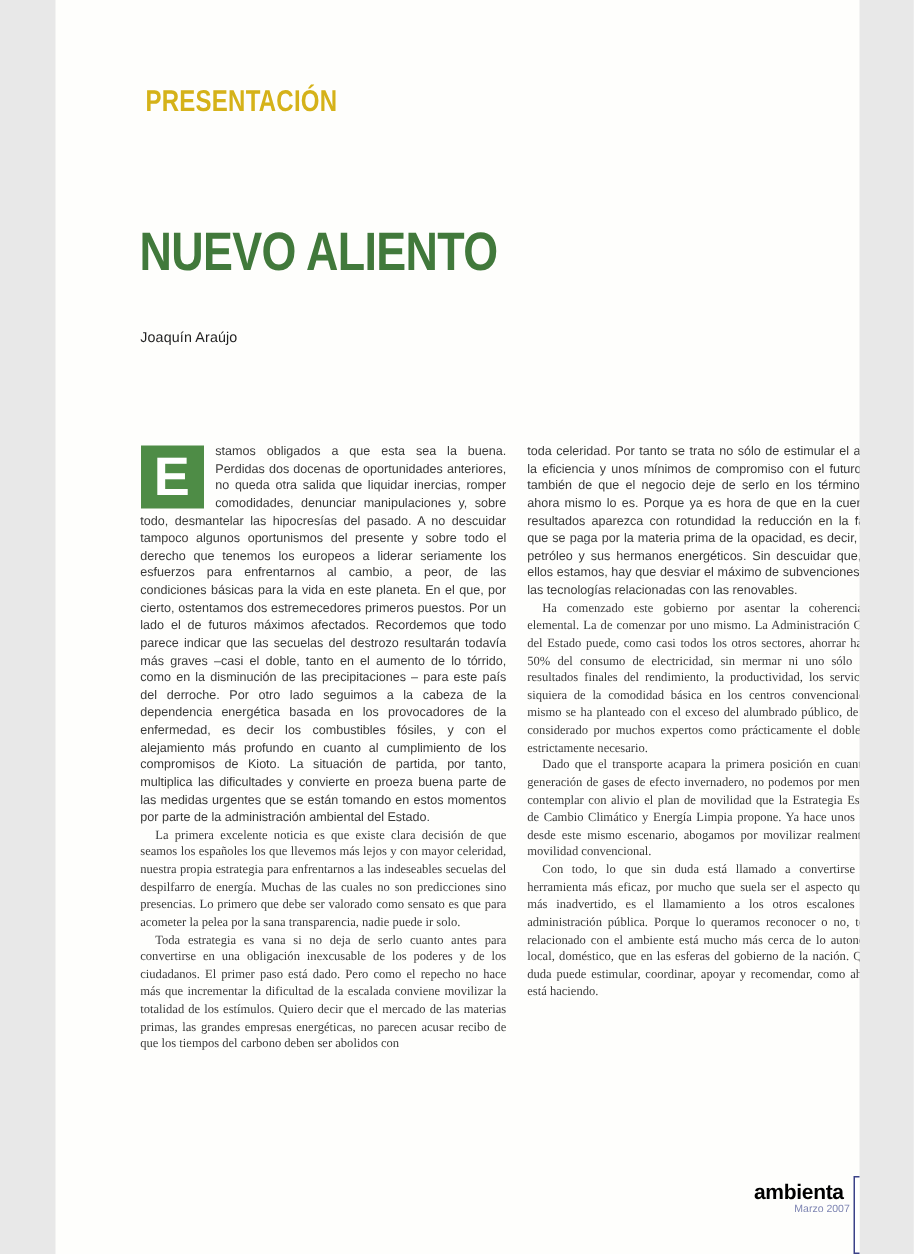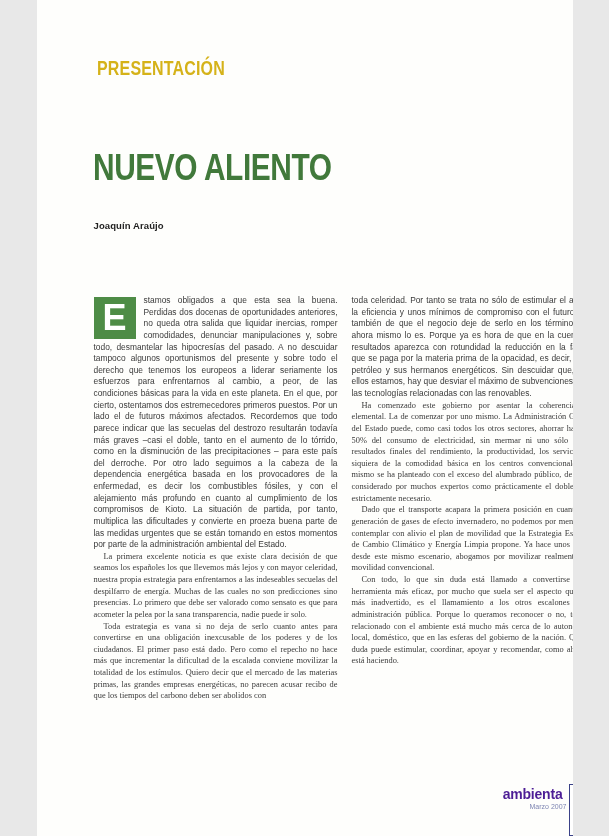--- a/index.html
+++ b/index.html
@@ -20,21 +20,21 @@
   }
   .title {
     position:absolute; left:56px; top:147px;
     font-size:36px; font-weight:bold;
     color:#41793B;
     transform:scaleX(0.83); transform-origin:left top;
     white-space:nowrap; letter-spacing:-0.5px;
   }
   .author {
     position:absolute; left:57px; top:220px;
-    font-size:9.5px; font-weight:bold; color:#1f1f1f;
+    font-size:9.5px; font-weight:normal; color:#1f1f1f;
     letter-spacing:0.1px;
   }
   .columns {
     position:absolute; left:57px; top:295px; width:502px;
     display:flex; gap:14px;
   }
   .col {
     width:244px;
     font-size:8.4px; line-height:11.62px;
     text-align:justify; color:#3a3a3a;
@@ -50,21 +50,21 @@
     text-align:center; line-height:42px;
     margin:2px 8px 1px 0;
   }
   .endmark {
     color:#4E8C46; font-size:8px; font-weight:bold;
     margin-left:2px; letter-spacing:-0.5px;
   }
   .brand {
     position:absolute; left:396px; top:786px; width:130px;
     text-align:right;
-    font-size:14px; font-weight:bold; color:#4c1d95;
+    font-size:14px; font-weight:bold; color:#000000;
     letter-spacing:-0.2px;
   }
   .issue-date {
     position:absolute; left:400px; top:803px; width:130px;
     text-align:right;
     font-size:7px; color:#7E85B2;
   }
   .pagebox {
     position:absolute; left:532px; top:784px;
     width:25px; height:52px;

